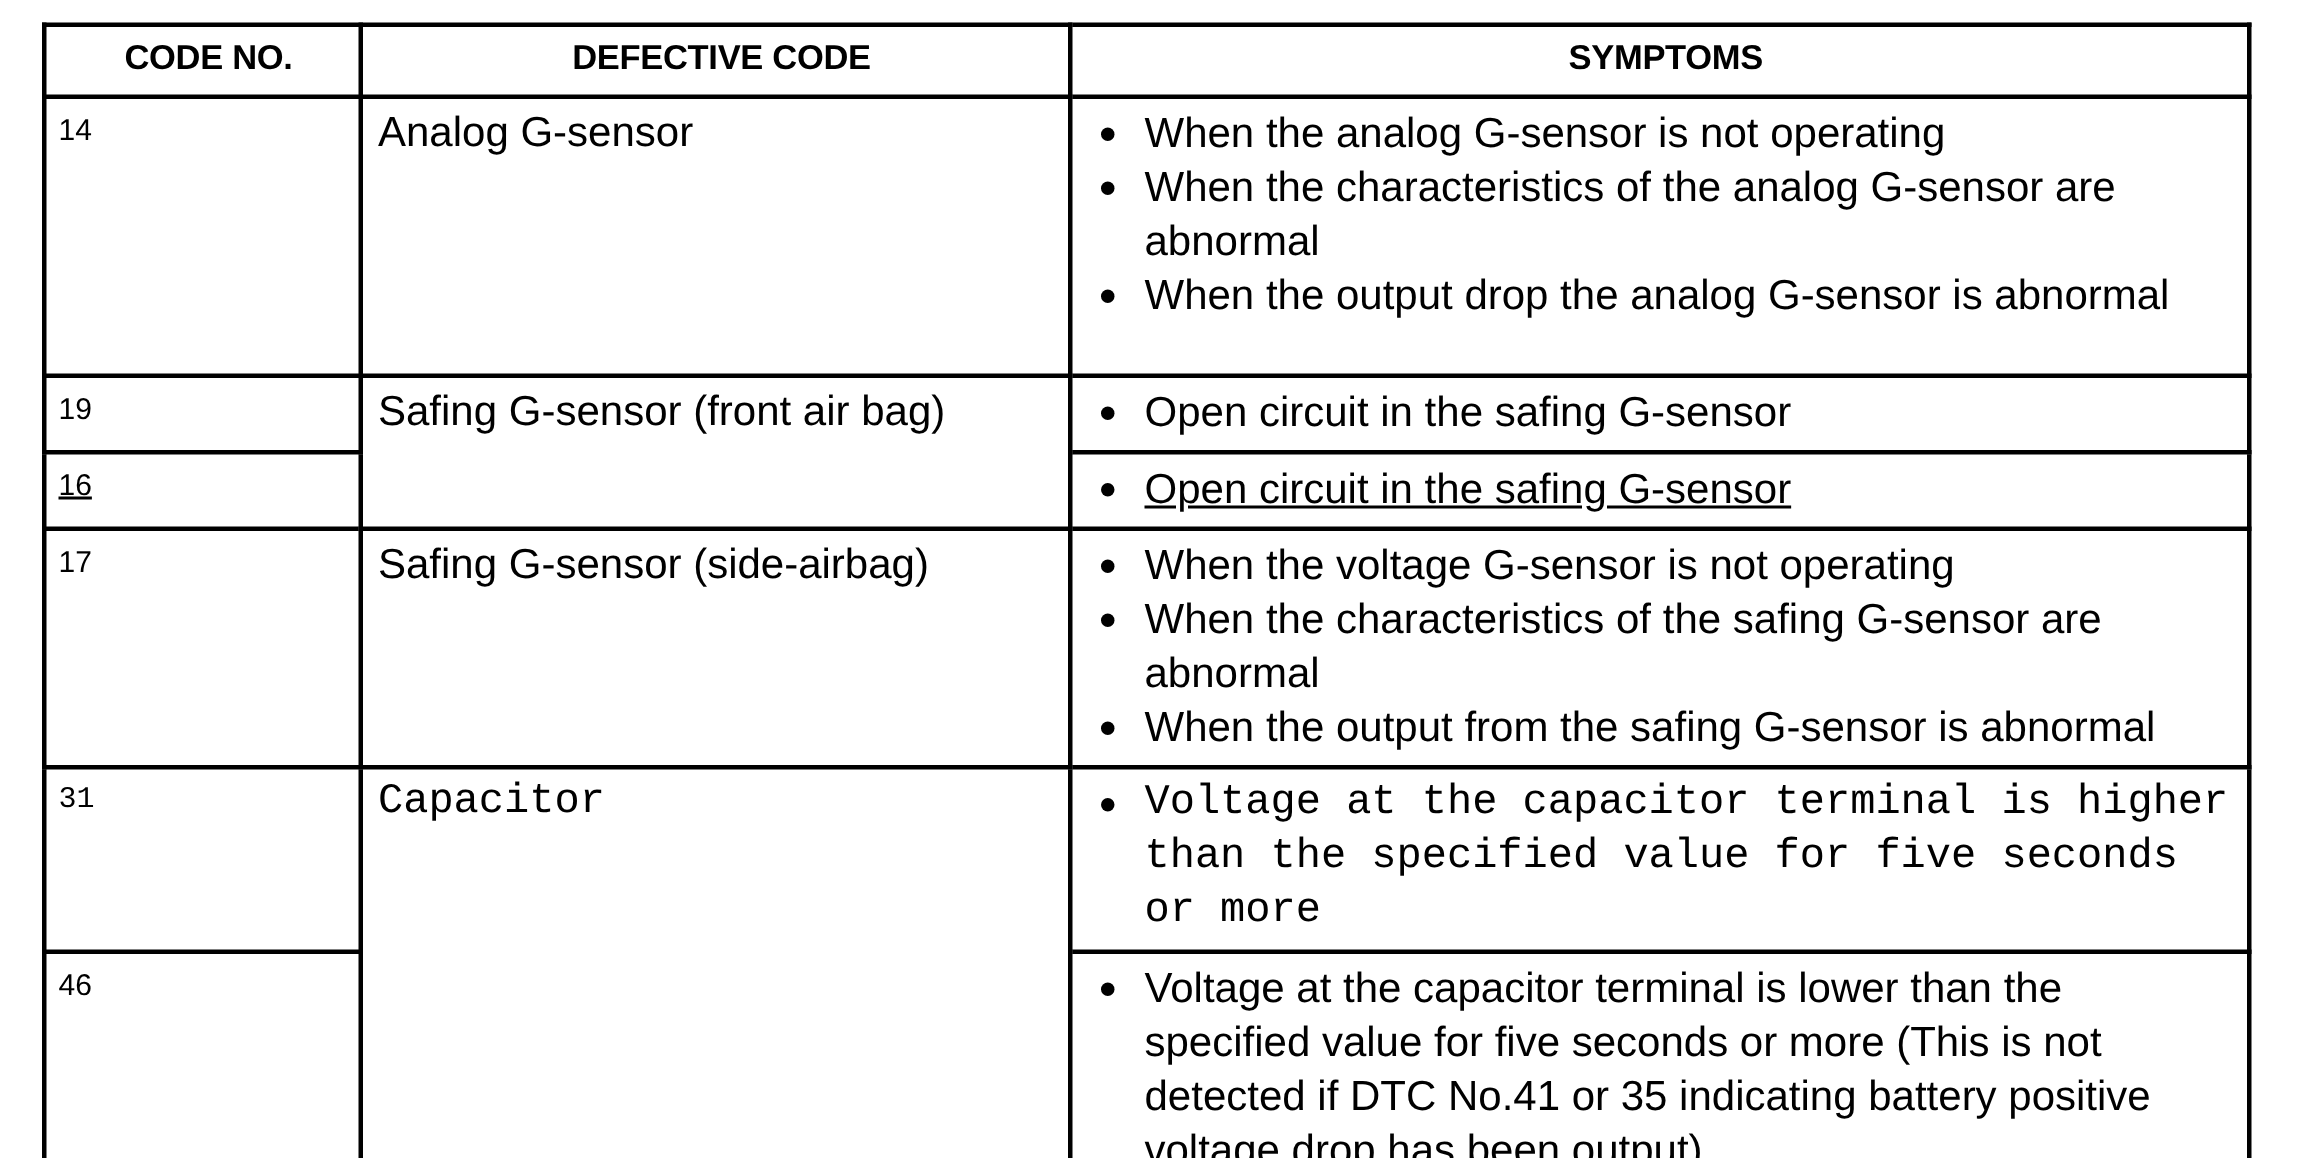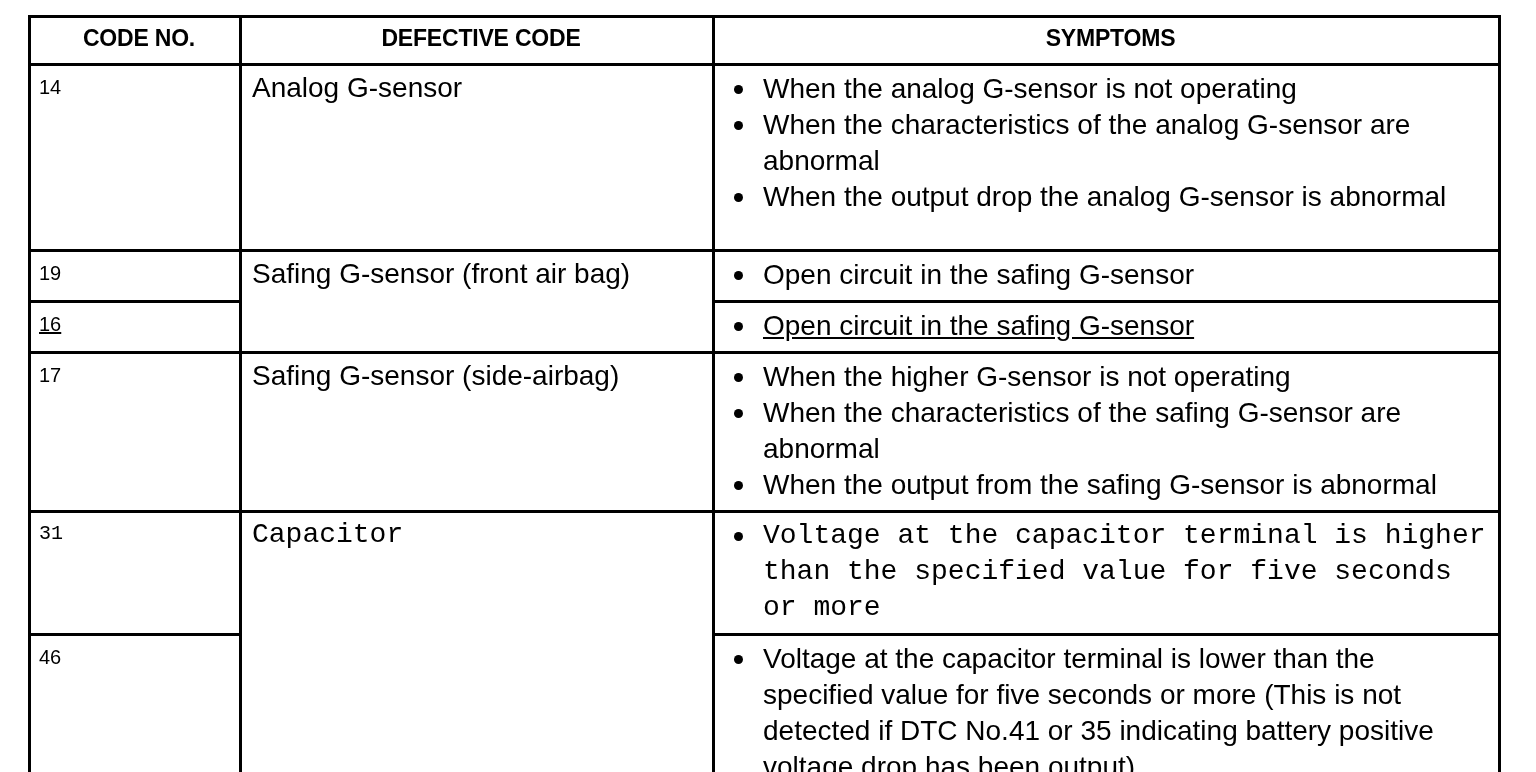--- a/index.html
+++ b/index.html
@@ -199,21 +199,21 @@
         <td class="code-cell">
           <div class="code-text">17</div>
         </td>
         <td class="part-cell">
           <div class="part-text">Safing G-sensor (side-airbag)</div>
         </td>
         <td class="symp-cell">
           <ul class="symptom-list">
             <li>
               <span class="bullet"></span>
-              <span class="li-text">When the higher G-sensor is not operating</span>
+              <span class="li-text">When the voltage G-sensor is not operating</span>
             </li>
             <li>
               <span class="bullet"></span>
               <span class="li-text">When the characteristics of the safing G-sensor are abnormal</span>
             </li>
             <li>
               <span class="bullet"></span>
               <span class="li-text">When the output from the safing G-sensor is abnormal</span>
             </li>
           </ul>

